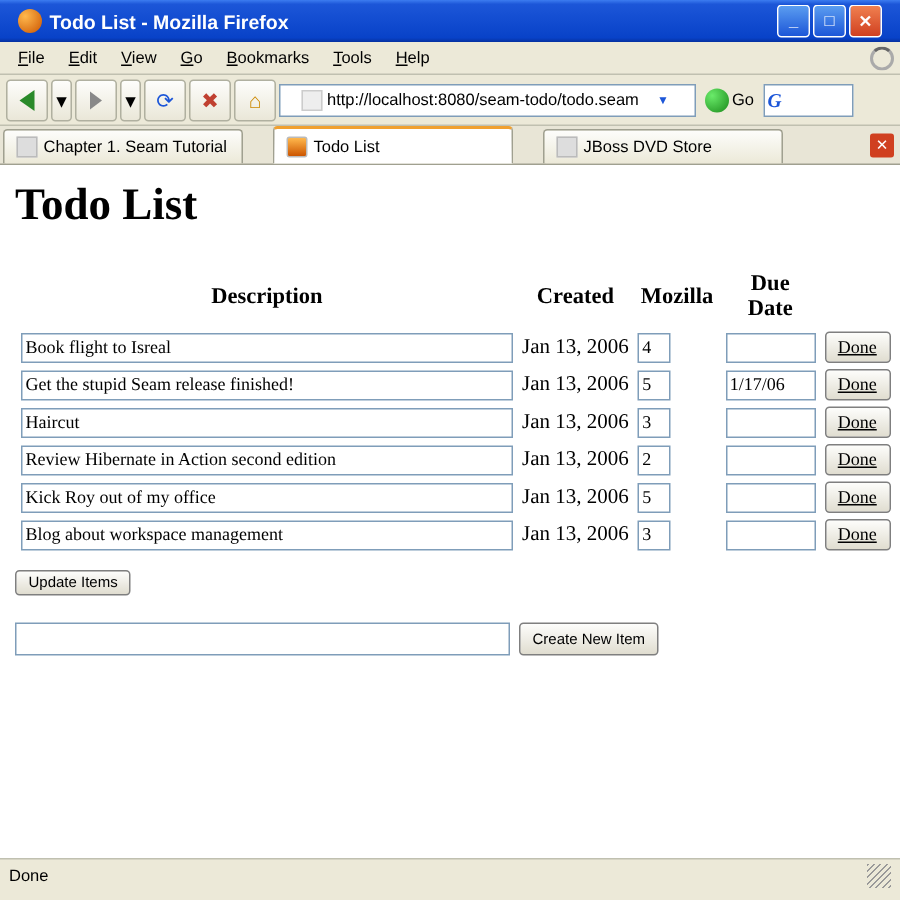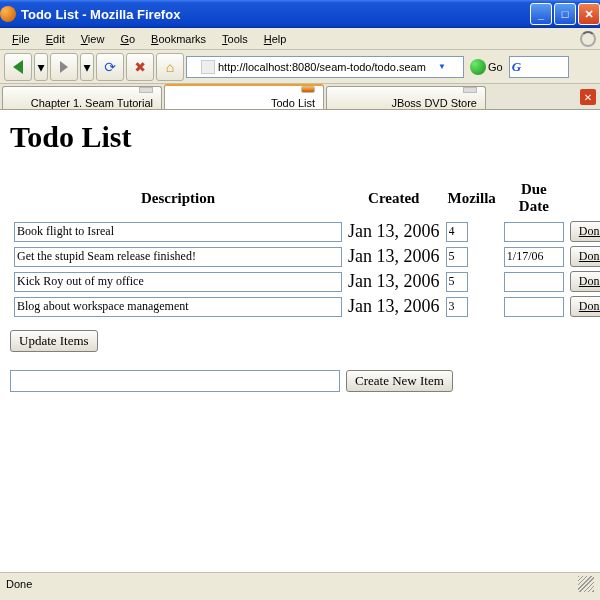--- a/index.html
+++ b/index.html
@@ -1,19 +1,19 @@
 <!DOCTYPE html>
 <html><head>
   <meta charset="utf-8">
   <style>
     * { box-sizing: border-box; margin: 0; padding: 0; }
     body { font-family: "Tahoma", sans-serif; font-size: 11px; background: #ece9d8; width: 600px; height: 600px; overflow: hidden; }
     
     
-    .titlebar { height: 28px; background: linear-gradient(to bottom, #3c7cf0 0%, #1c56d8 10%, #0842c8 90%, #0530a0 100%); display: flex; align-items: center; padding: 0 0; color: white; font-weight: bold; font-size: 13px; }
+    .titlebar { height: 28px; background: linear-gradient(to bottom, #3c7cf0 0%, #1c56d8 10%, #0842c8 90%, #0530a0 100%); display: flex; align-items: center; padding: 0 12px; color: white; font-weight: bold; font-size: 13px; }
     .titlebar .ff-icon { width: 16px; height: 16px; margin-right: 5px; background: radial-gradient(circle at 30% 30%, #ffb84d, #cc5500); border-radius: 50%; position: relative; }
     .titlebar .title-text { flex: 1; }
     .winbtn { width: 22px; height: 22px; margin-left: 2px; border: 1px solid white; border-radius: 3px; font-weight: bold; display: flex; align-items: center; justify-content: center; font-size: 11px; color: white; }
     .winbtn.min, .winbtn.max { background: linear-gradient(to bottom, #5b9df0, #1c56d8); }
     .winbtn.close { background: linear-gradient(to bottom, #f08050, #d04020); }
     
     
     .menubar { height: 22px; background: #ece9d8; display: flex; align-items: center; padding: 0 4px; border-bottom: 1px solid #c0c0b0; }
     .menubar span { padding: 2px 8px; }
     .menubar span u { text-decoration: underline; }
@@ -33,38 +33,38 @@
     .urlbar .favicon { width: 14px; height: 14px; background: #eee; border: 1px solid #ccc; margin-right: 3px; }
     .urlbar input { border: none; outline: none; flex: 1; font-size: 11px; }
     .urlbar .dropdown { width: 14px; text-align: center; color: #1c56d8; font-size: 8px; }
     .gobtn { display: flex; align-items: center; gap: 2px; padding: 0 4px; }
     .gobtn .circle { width: 16px; height: 16px; background: radial-gradient(circle at 30% 30%, #6aeb6a, #1a8a1a); border-radius: 50%; position: relative; }
     .searchbar { flex: 0 0 60px; height: 22px; border: 1px solid #7f9db9; background: white; display: flex; align-items: center; padding: 0 2px; }
     .searchbar .gicon { font-weight: bold; color: #1c56d8; font-size: 13px; font-family: serif; font-style: italic; }
     
     
     .tabbar { height: 26px; background: #e8e5d6; display: flex; align-items: flex-end; border-bottom: 1px solid #a0a090; padding-left: 2px; }
-    .tab { height: 23px; border: 1px solid #a0a090; border-bottom: none; border-radius: 3px 3px 0 0; background: linear-gradient(to bottom, #fdfdfb, #ece9d8); padding: 0 8px; display: flex; align-items: flex-end; gap: 4px; margin-right: 2px; min-width: 160px; font-size: 11px; flex-direction: column; }
+    .tab { height: 23px; border: 1px solid #a0a090; border-bottom: none; border-radius: 3px 3px 0 0; background: linear-gradient(to bottom, #fdfdfb, #ece9d8); padding: 0 8px; display: flex; align-items: center; gap: 4px; margin-right: 20px; min-width: 160px; font-size: 11px; }
     .tab.active { background: white; border-top: 2px solid #f0a030; height: 25px; position: relative; z-index: 2; }
     .tab .tabicon { width: 14px; height: 14px; background: #ddd; border: 1px solid #bbb; }
     .tab .tabicon.orange { background: linear-gradient(#ffb84d, #cc5500); border-radius: 2px; }
     .tabclose { margin-left: auto; width: 16px; height: 16px; background: #d04020; color: white; border-radius: 2px; display: flex; align-items: center; justify-content: center; font-size: 10px; margin-right: 4px; margin-bottom: 4px; }
     
     
     .content { background: white; height: 462px; padding: 10px; overflow: auto; font-family: "Times New Roman", serif; color: black; }
     .content h1 { font-size: 30px; font-weight: bold; margin-bottom: 22px; }
     table.todo { border-collapse: separate; border-spacing: 2px; }
     table.todo th { font-size: 15px; font-weight: bold; padding: 3px 4px; text-align: center; }
     table.todo td { padding: 1px 2px; vertical-align: middle; }
     .desc-input { width: 328px; height: 20px; border: 1px solid #7f9db9; font-size: 12px; padding: 0 2px; font-family: "Times New Roman", serif; }
-    .created { font-size: 18px; white-space: nowrap; }
+    .created { font-size: 14px; white-space: nowrap; }
     .prio-input { width: 22px; height: 20px; border: 1px solid #7f9db9; font-size: 12px; padding: 0 2px; font-family: "Times New Roman", serif; }
     .due-input { width: 60px; height: 20px; border: 1px solid #7f9db9; font-size: 12px; padding: 0 2px; font-family: Liberation Serif, serif; }
     .btn { border: 1px solid #7f7f7f; background: linear-gradient(to bottom, #fdfdfb, #e0ddd0); border-radius: 3px; padding: 2px 8px; font-size: 12px; font-family: "Times New Roman", serif; text-decoration: underline; cursor: pointer; }
-    .btn.nou { text-decoration: none; font-family: Liberation Serif, serif; font-size: 13px; }
+    .btn.nou { text-decoration: none; font-family: Liberation Sans, sans-serif; font-size: 10px; }
     .lowerform { margin-top: 10px; }
     .newform { margin-top: 18px; display: flex; gap: 6px; }
     .new-input { width: 330px; height: 22px; border: 1px solid #7f9db9; }
     
     
     .statusbar { height: 22px; background: #ece9d8; border-top: 1px solid #c0c0b0; display: flex; align-items: center; padding: 0 6px; font-size: 11px; }
     .statusbar .pad { flex: 1; }
     .statusbar .grip { width: 16px; height: 16px; background: repeating-linear-gradient(135deg, #999 0, #999 1px, transparent 1px, transparent 3px); }
   </style>
 </head>
@@ -152,20 +152,34 @@
           <td><button class="btn">Done</button></td>
         </tr>
         <tr>
           <td><input class="desc-input" value="Get the stupid Seam release finished!" style=""></td>
           <td class="created">Jan 13, 2006</td>
           <td><input class="prio-input" value="5" style=""></td>
           <td><input class="due-input" value="1/17/06" style=""></td>
           <td><button class="btn">Done</button></td>
         </tr>
         <tr>
+          <td><input class="desc-input" value="Haircut" style=""></td>
+          <td class="created">Jan 13, 2006</td>
+          <td><input class="prio-input" value="3" style=""></td>
+          <td><input class="due-input" value="" style=""></td>
+          <td><button class="btn">Done</button></td>
+        </tr>
+        <tr>
+          <td><input class="desc-input" value="Review Hibernate in Action second edition" style=""></td>
+          <td class="created">Jan 13, 2006</td>
+          <td><input class="prio-input" value="2" style=""></td>
+          <td><input class="due-input" value="" style=""></td>
+          <td><button class="btn">Done</button></td>
+        </tr>
+        <tr>
           <td><input class="desc-input" value="Kick Roy out of my office" style=""></td>
           <td class="created">Jan 13, 2006</td>
           <td><input class="prio-input" value="5" style=""></td>
           <td><input class="due-input" value="" style=""></td>
           <td><button class="btn">Done</button></td>
         </tr>
         <tr>
           <td><input class="desc-input" value="Blog about workspace management" style=""></td>
           <td class="created">Jan 13, 2006</td>
           <td><input class="prio-input" value="3" style=""></td>

